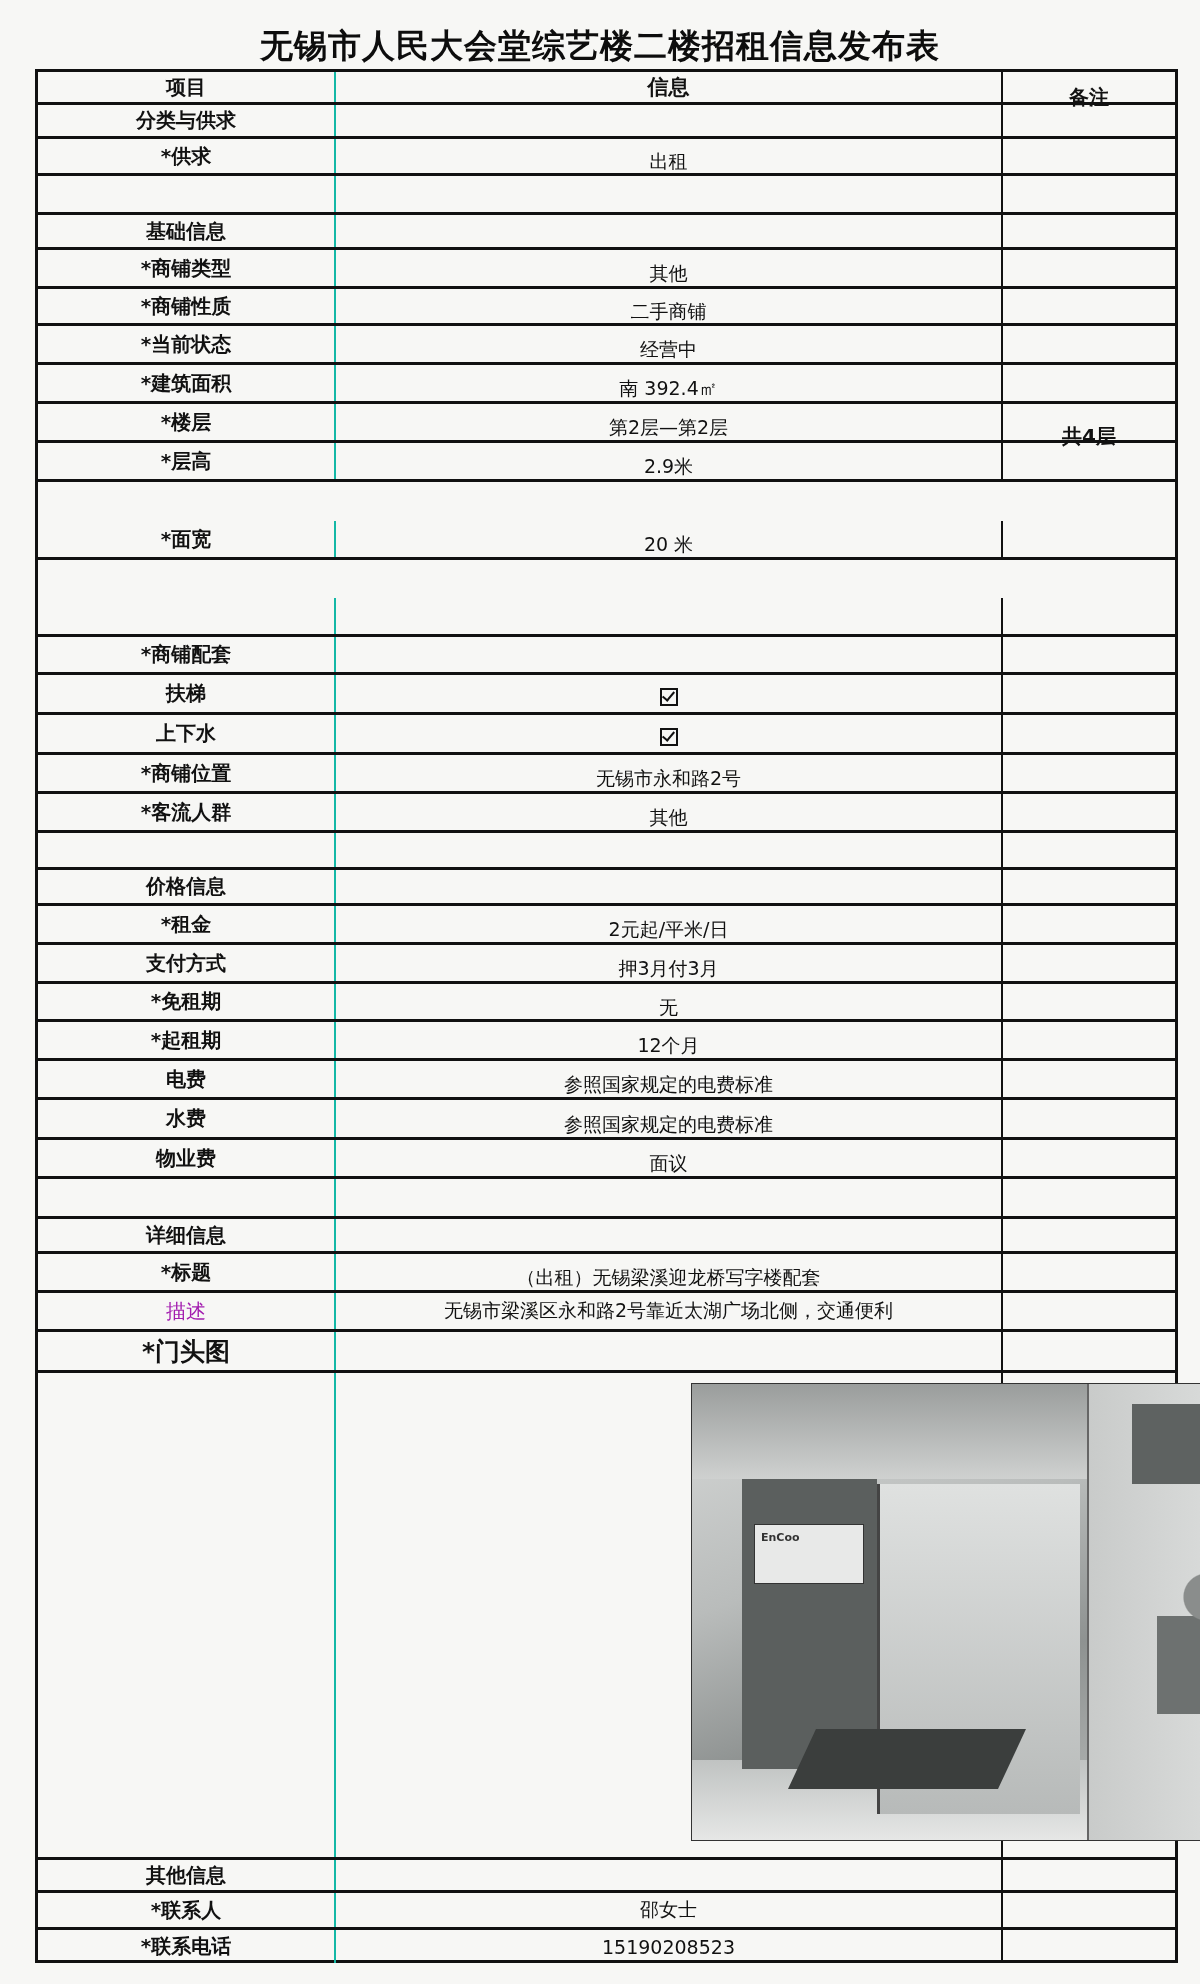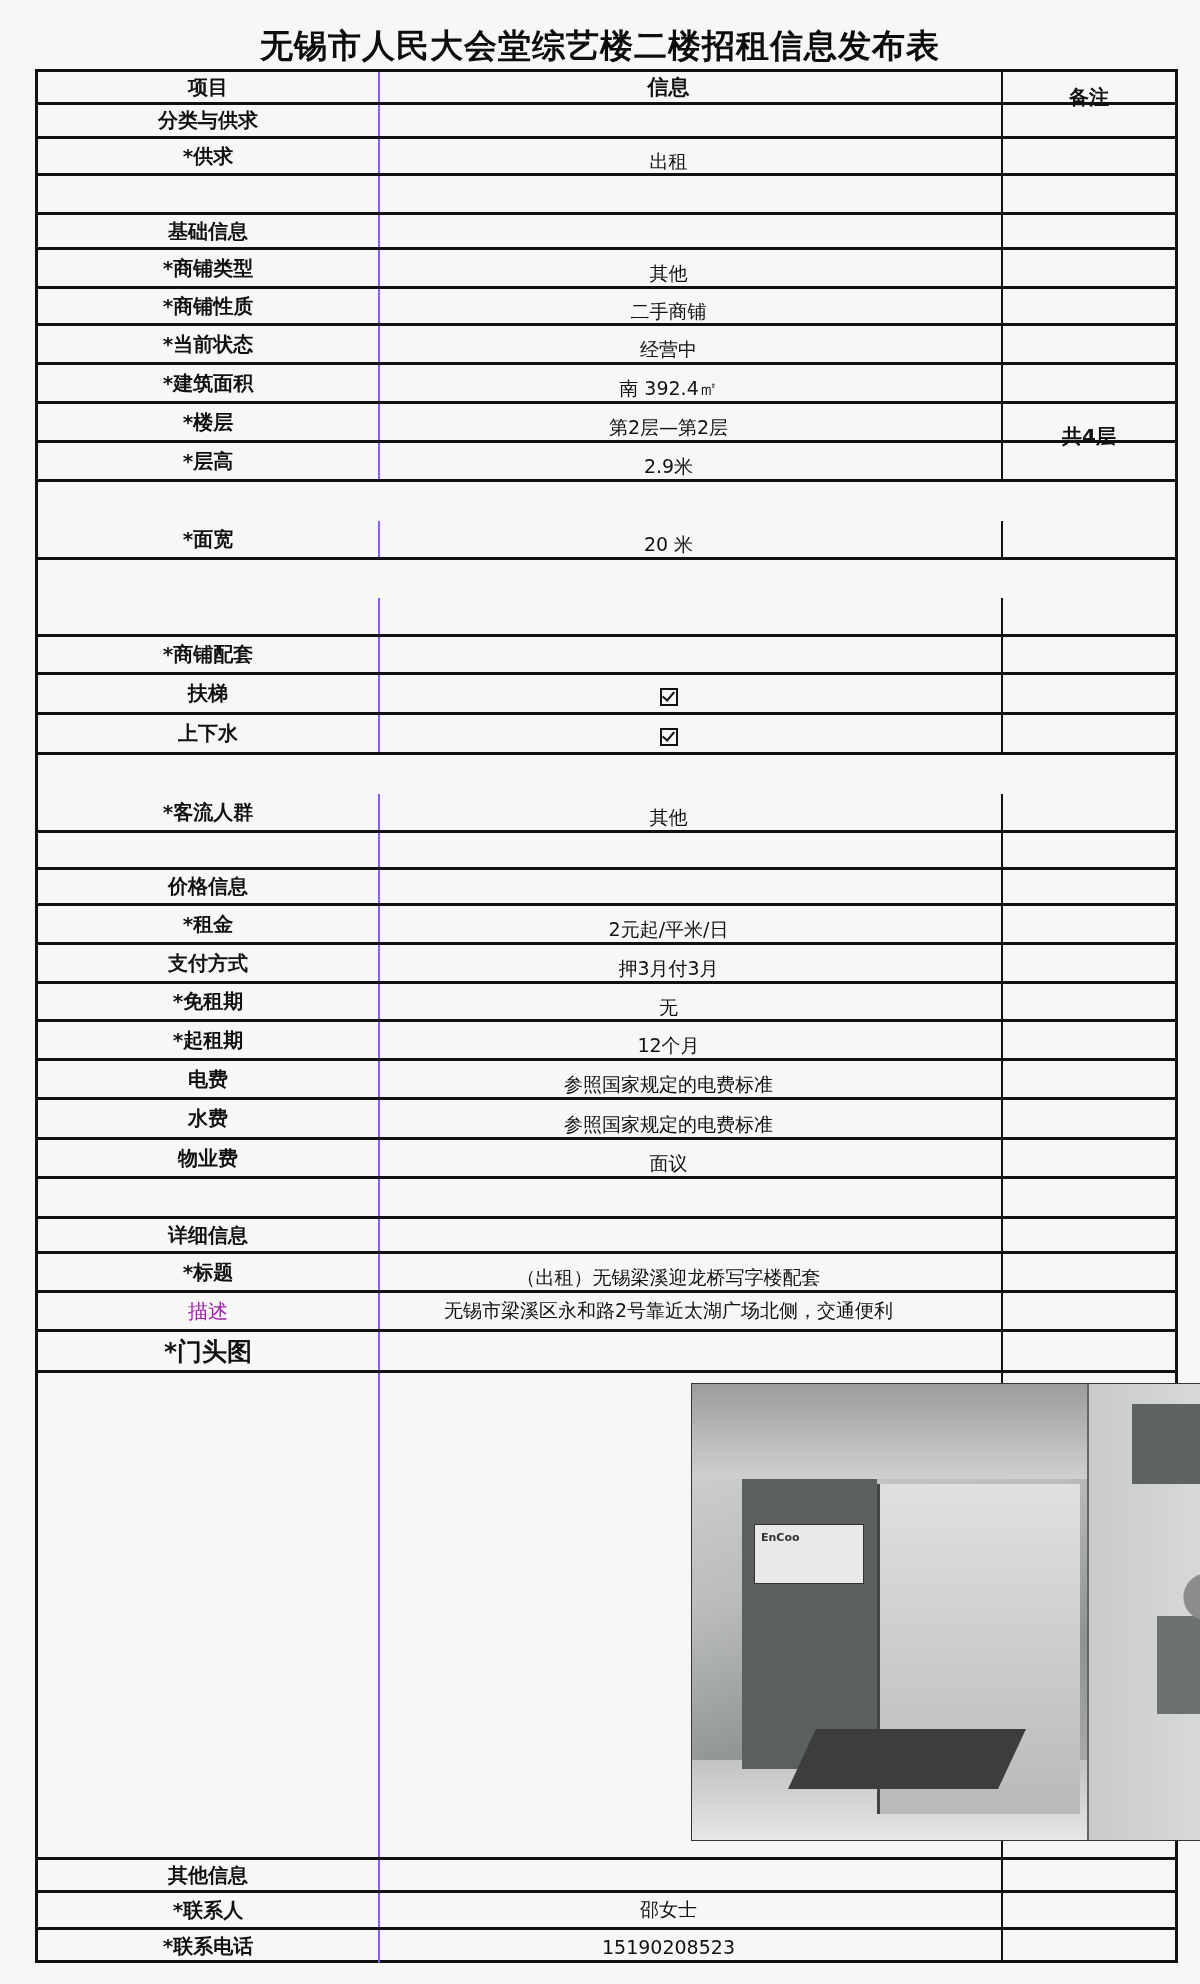--- a/index.html
+++ b/index.html
@@ -19,21 +19,21 @@
   }
   .row {
     position:absolute; left:0; width:100%; box-sizing:border-box;
     border-bottom:3px solid #111;
   }
   .row.last { border-bottom:none; }
   .cell {
     position:absolute; top:0; bottom:0; display:flex; align-items:center; justify-content:center;
     box-sizing:border-box; text-align:center; white-space:nowrap;
   }
-  .c1 { left:0; width:342px; border-right:2px solid #8b5cf6; font-size:20px; font-weight:bold; }
+  .c1 { left:0; width:298px; border-right:2px solid #14b8a6; font-size:20px; font-weight:bold; }
   .c2 { left:298px; width:667px; border-right:2px solid #111; font-size:19px; }
   .c3 { left:965px; right:0; font-size:20px; font-weight:bold;margin-top:21px; }
   .c1.light { font-weight:normal; color:#a21caf; }
   .c1.big { font-size:25px; }
   .c2 .v { position:relative; top:6px; }
   .checkbox {
     display:inline-block; width:14px; height:14px; border:2px solid #111; position:relative; top:3px;
   }
   .checkbox::after {
     content:""; position:absolute; left:3px; top:-1px; width:5px; height:10px;
@@ -159,20 +159,27 @@
       </div>
     <div class="cell c3"></div>
   </div>
   <div class="row" style="top:643px;height:40px;">
     <div class="cell c1">上下水</div>
     <div class="cell c2">
         <span class="checkbox"></span>
       </div>
     <div class="cell c3"></div>
   </div>
+  <div class="row" style="top:683px;height:39px;">
+    <div class="cell c1">*商铺位置</div>
+    <div class="cell c2">
+        <span class="v">无锡市永和路2号</span>
+      </div>
+    <div class="cell c3"></div>
+  </div>
   <div class="row" style="top:722px;height:39px;">
     <div class="cell c1">*客流人群</div>
     <div class="cell c2">
         <span class="v">其他</span>
       </div>
     <div class="cell c3"></div>
   </div>
   <div class="row" style="top:761px;height:37px;">
     <div class="cell c1"></div>
       <div class="cell c2"></div>

